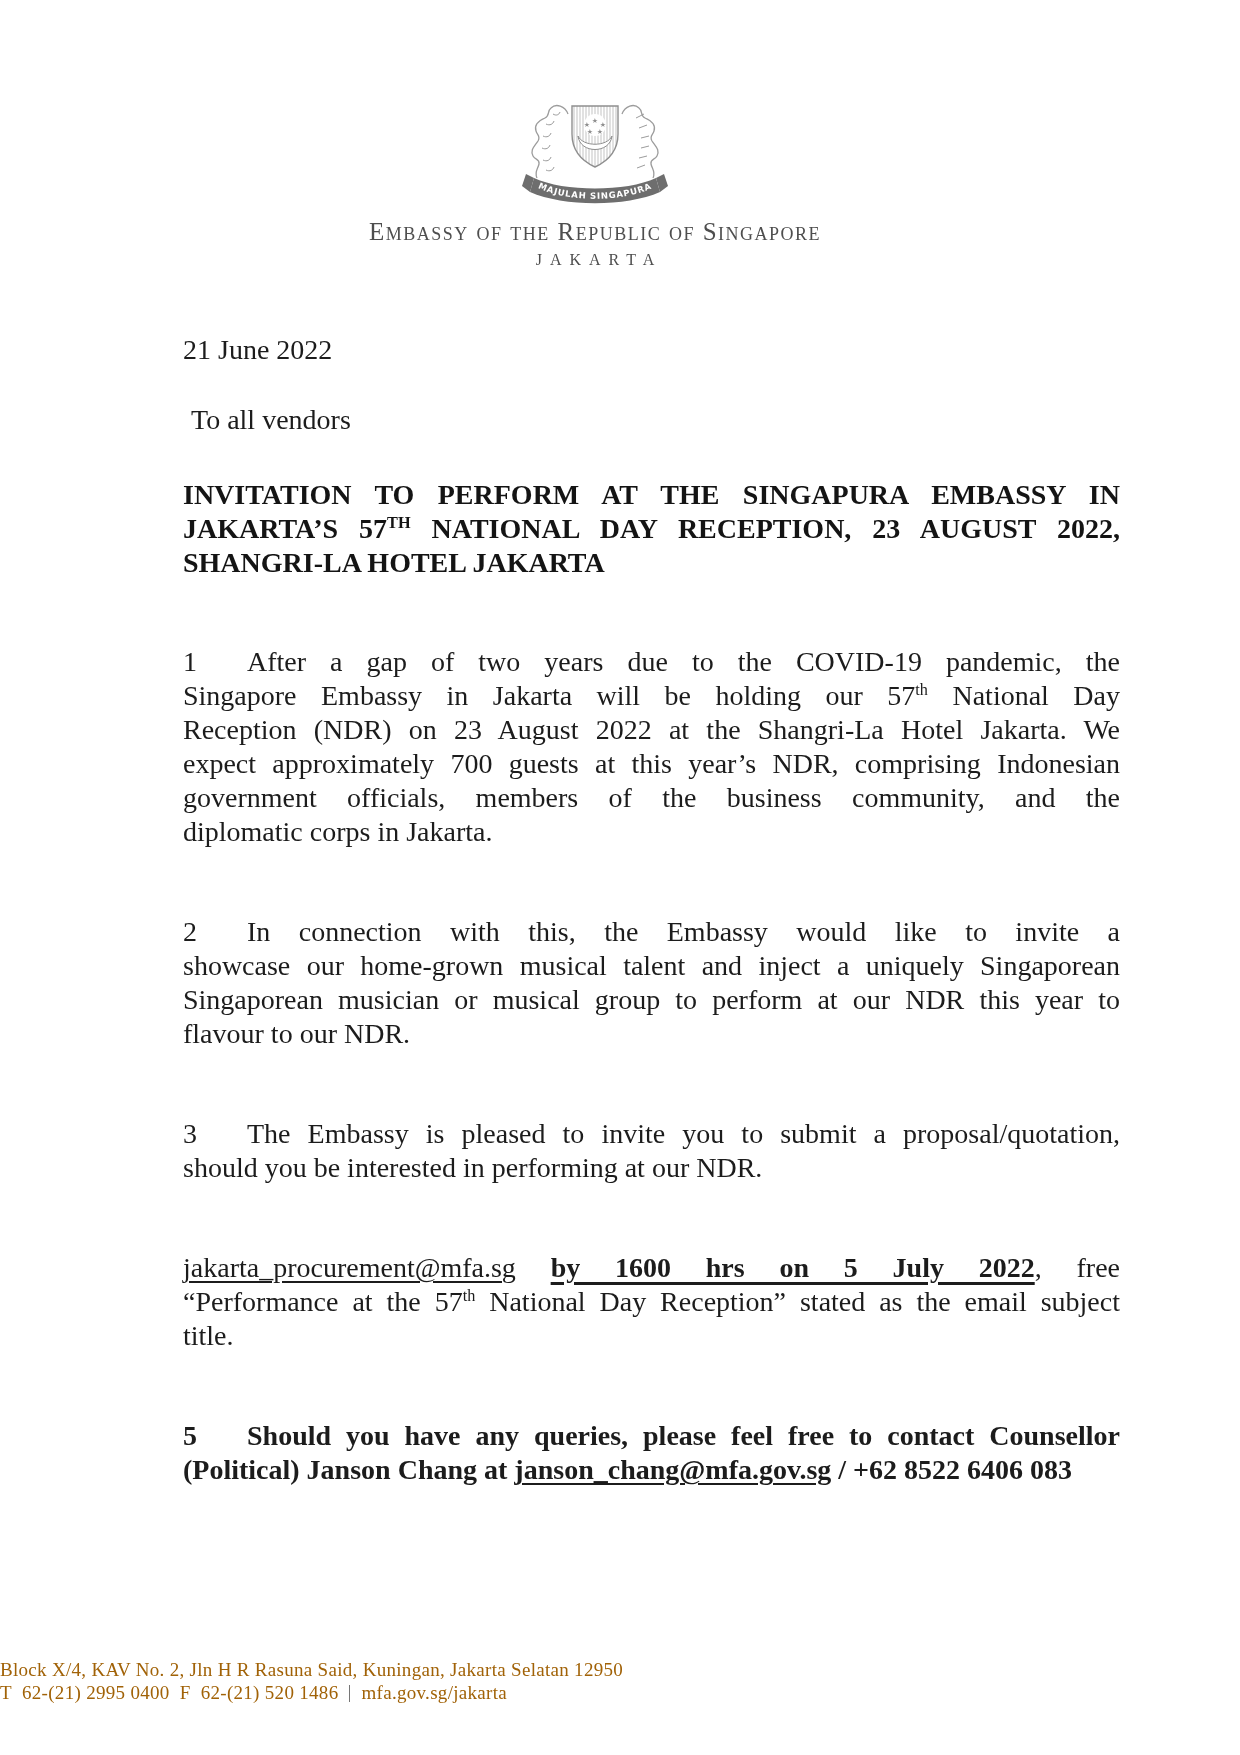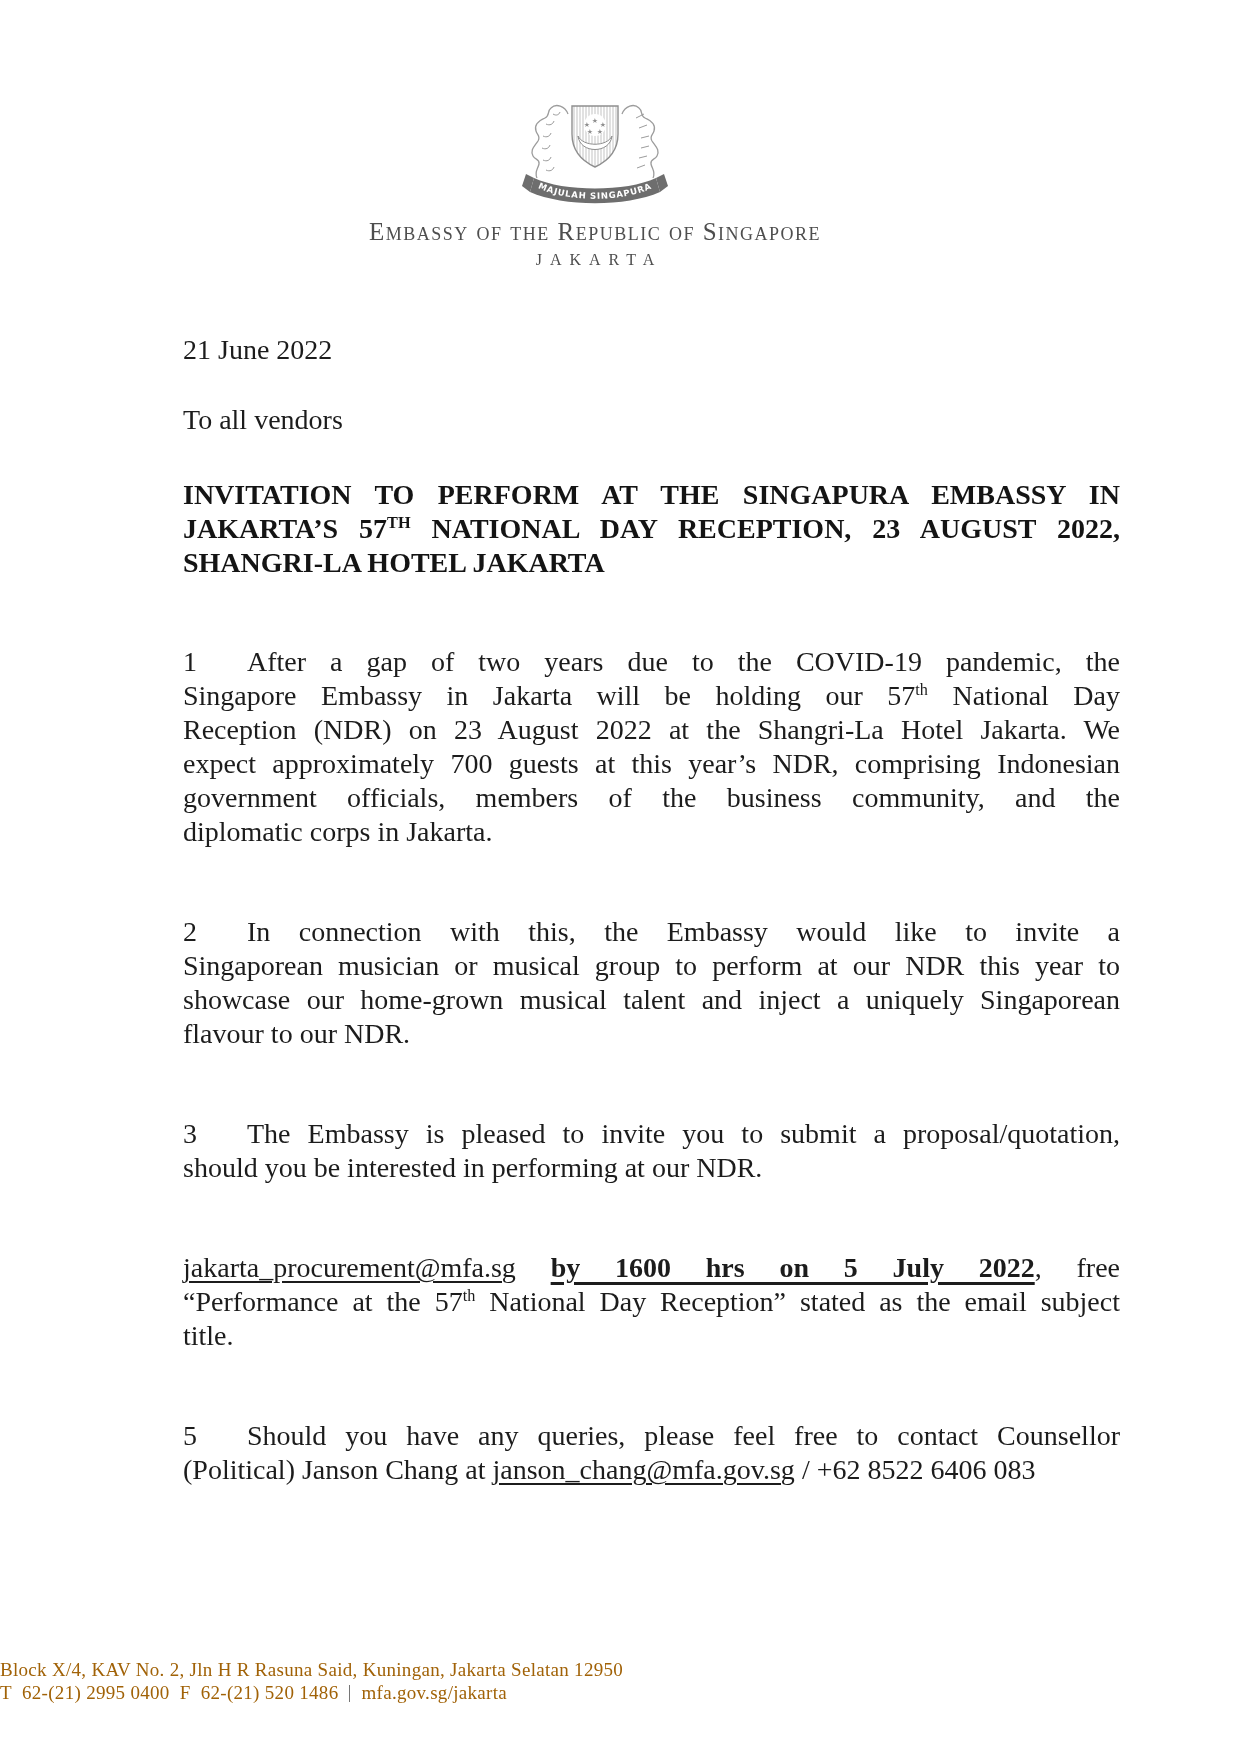--- a/index.html
+++ b/index.html
@@ -16,25 +16,25 @@
     margin-top:2px; font-variant:small-caps; font-size:25px;
     letter-spacing:1.5px; color:#4e4e4e;
   }
   .embassy-location { margin-top:5px; font-size:16px; letter-spacing:8px; text-indent:8px; color:#4e4e4e; }
 
   
   .content { position:absolute; left:183px; top:333px; width:937px; font-size:28px; line-height:34px; }
   .jline { text-align:justify; text-align-last:justify; }
   .lline { text-align:left; }
   .date       { margin-bottom:36px; }
-  .recipient  { margin-bottom:41px; }
+  .recipient  { margin-bottom:41px;margin-left:8px; }
   .salutation { margin-bottom:59px; }
   .subject    { font-weight:700; color:#141414; margin-bottom:65px; }
   .para       { margin-bottom:66px; }
-  .para:last-child { margin-bottom:0; }
+  .para:last-child { margin-bottom:0;font-weight:bold; }
   .tab  { display:inline-block; width:50px; }
   .sup  { vertical-align:super; font-size:0.58em; line-height:0; }
   .u    { text-decoration:underline; text-underline-offset:4px; text-decoration-thickness:1.5px; }
   .bu   { font-weight:700; text-decoration:underline; text-underline-offset:5px; text-decoration-thickness:2.5px; }
 
   
   .footer {
     position:absolute; top:1658px; left:0; width:1180px; text-align:left;
     font-size:19px; line-height:23px; color:#a16207; letter-spacing:0.3px;
   }
@@ -110,22 +110,22 @@
       <div class="jline"><span class="pnum">1</span><span class="tab"></span><span>After a gap of two years due to the COVID-19 pandemic, the</span></div>
       <div class="jline"><span>Singapore Embassy in Jakarta will be holding our 57</span><span class="sup">th</span><span> National Day</span></div>
       <div class="jline">Reception (NDR) on 23 August 2022 at the Shangri-La Hotel Jakarta. We</div>
       <div class="jline">expect approximately 700 guests at this year’s NDR, comprising Indonesian</div>
       <div class="jline">government officials, members of the business community, and the</div>
       <div class="lline">diplomatic corps in Jakarta.</div>
     </section>
 
     <section class="para">
       <div class="jline"><span class="pnum">2</span><span class="tab"></span><span>In connection with this, the Embassy would like to invite a</span></div>
+      <div class="jline">showcase our home-grown musical talent and inject a uniquely Singaporean</div>
       <div class="jline">Singaporean musician or musical group to perform at our NDR this year to</div>
-      <div class="jline">showcase our home-grown musical talent and inject a uniquely Singaporean</div>
       <div class="lline">flavour to our NDR.</div>
     </section>
 
     <section class="para">
       <div class="jline"><span class="pnum">3</span><span class="tab"></span><span>The Embassy is pleased to invite you to submit a proposal/quotation,</span></div>
       <div class="lline">should you be interested in performing at our NDR.</div>
     </section>
 
     <section class="para">
       <div class="jline"><span class="u">jakarta_procurement@mfa.sg</span> <span class="bu">by 1600 hrs on 5 July 2022</span><span>, free</span></div>

